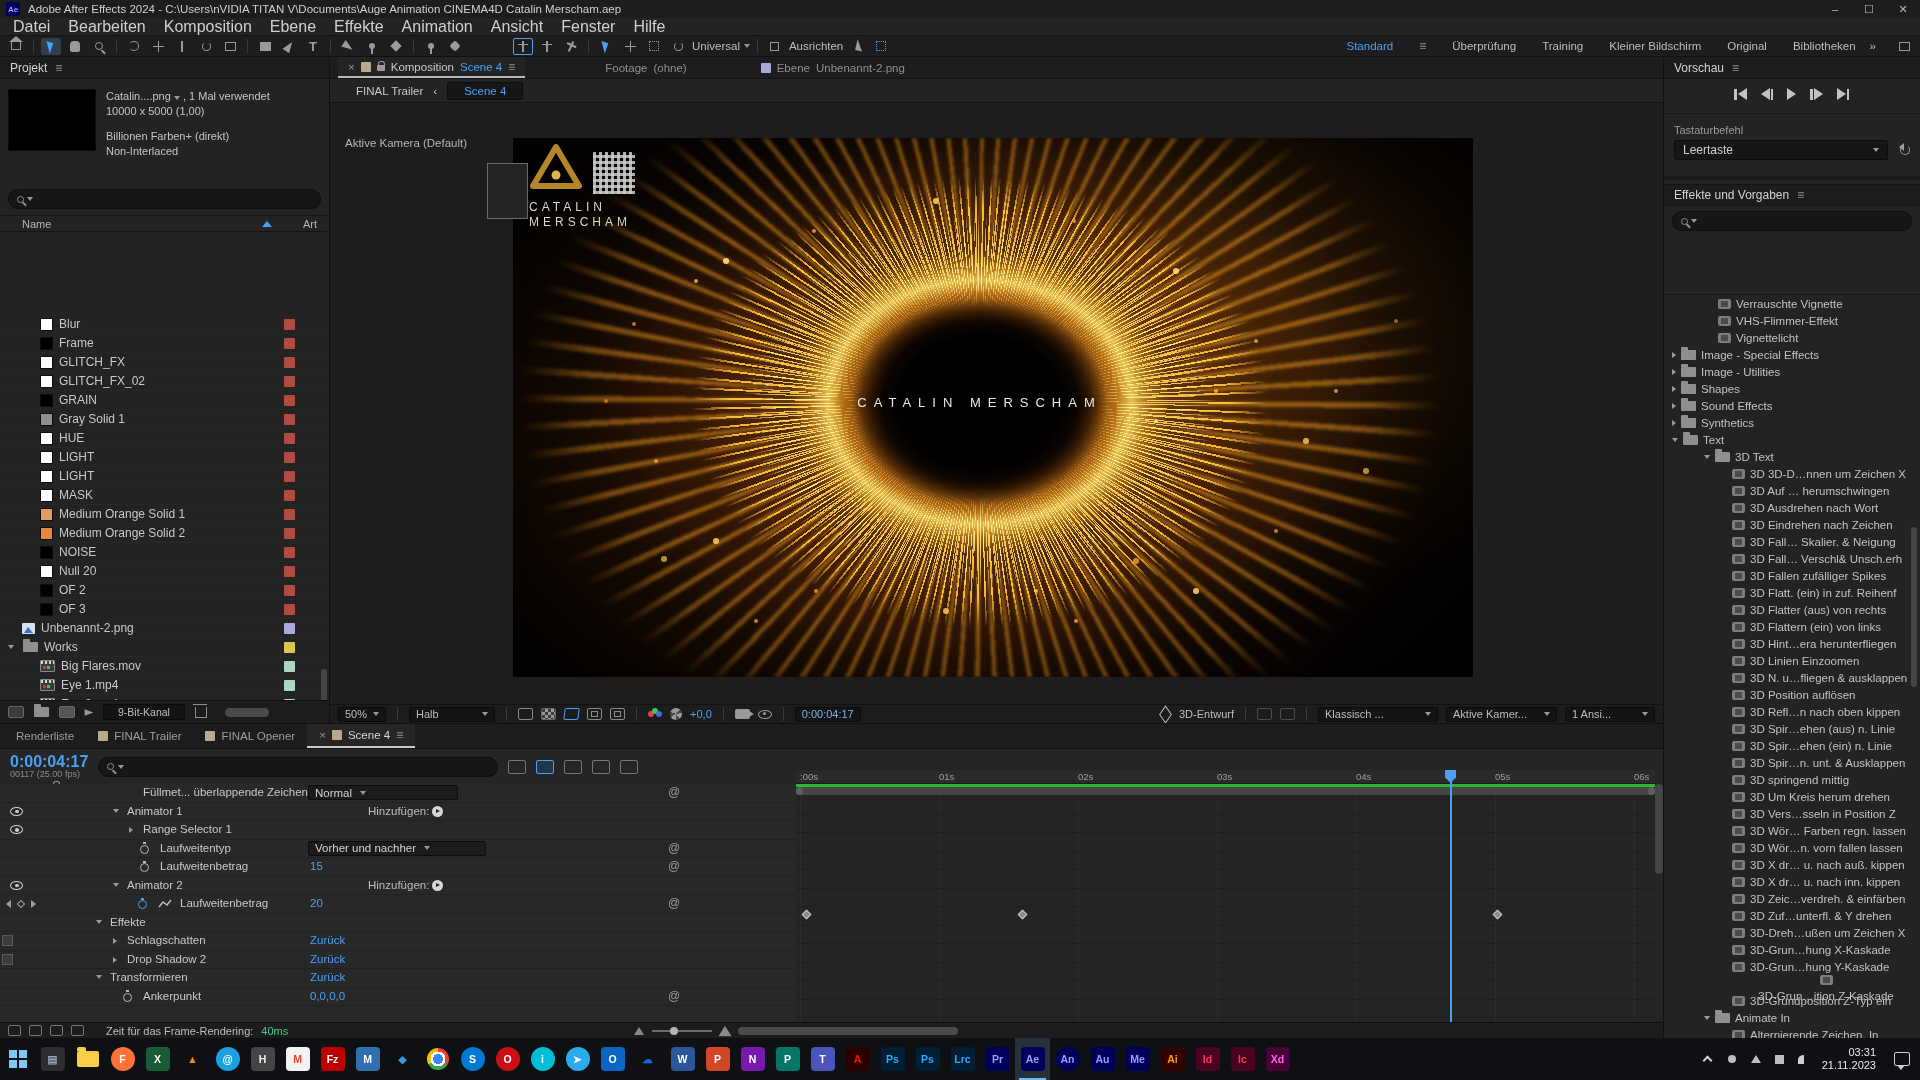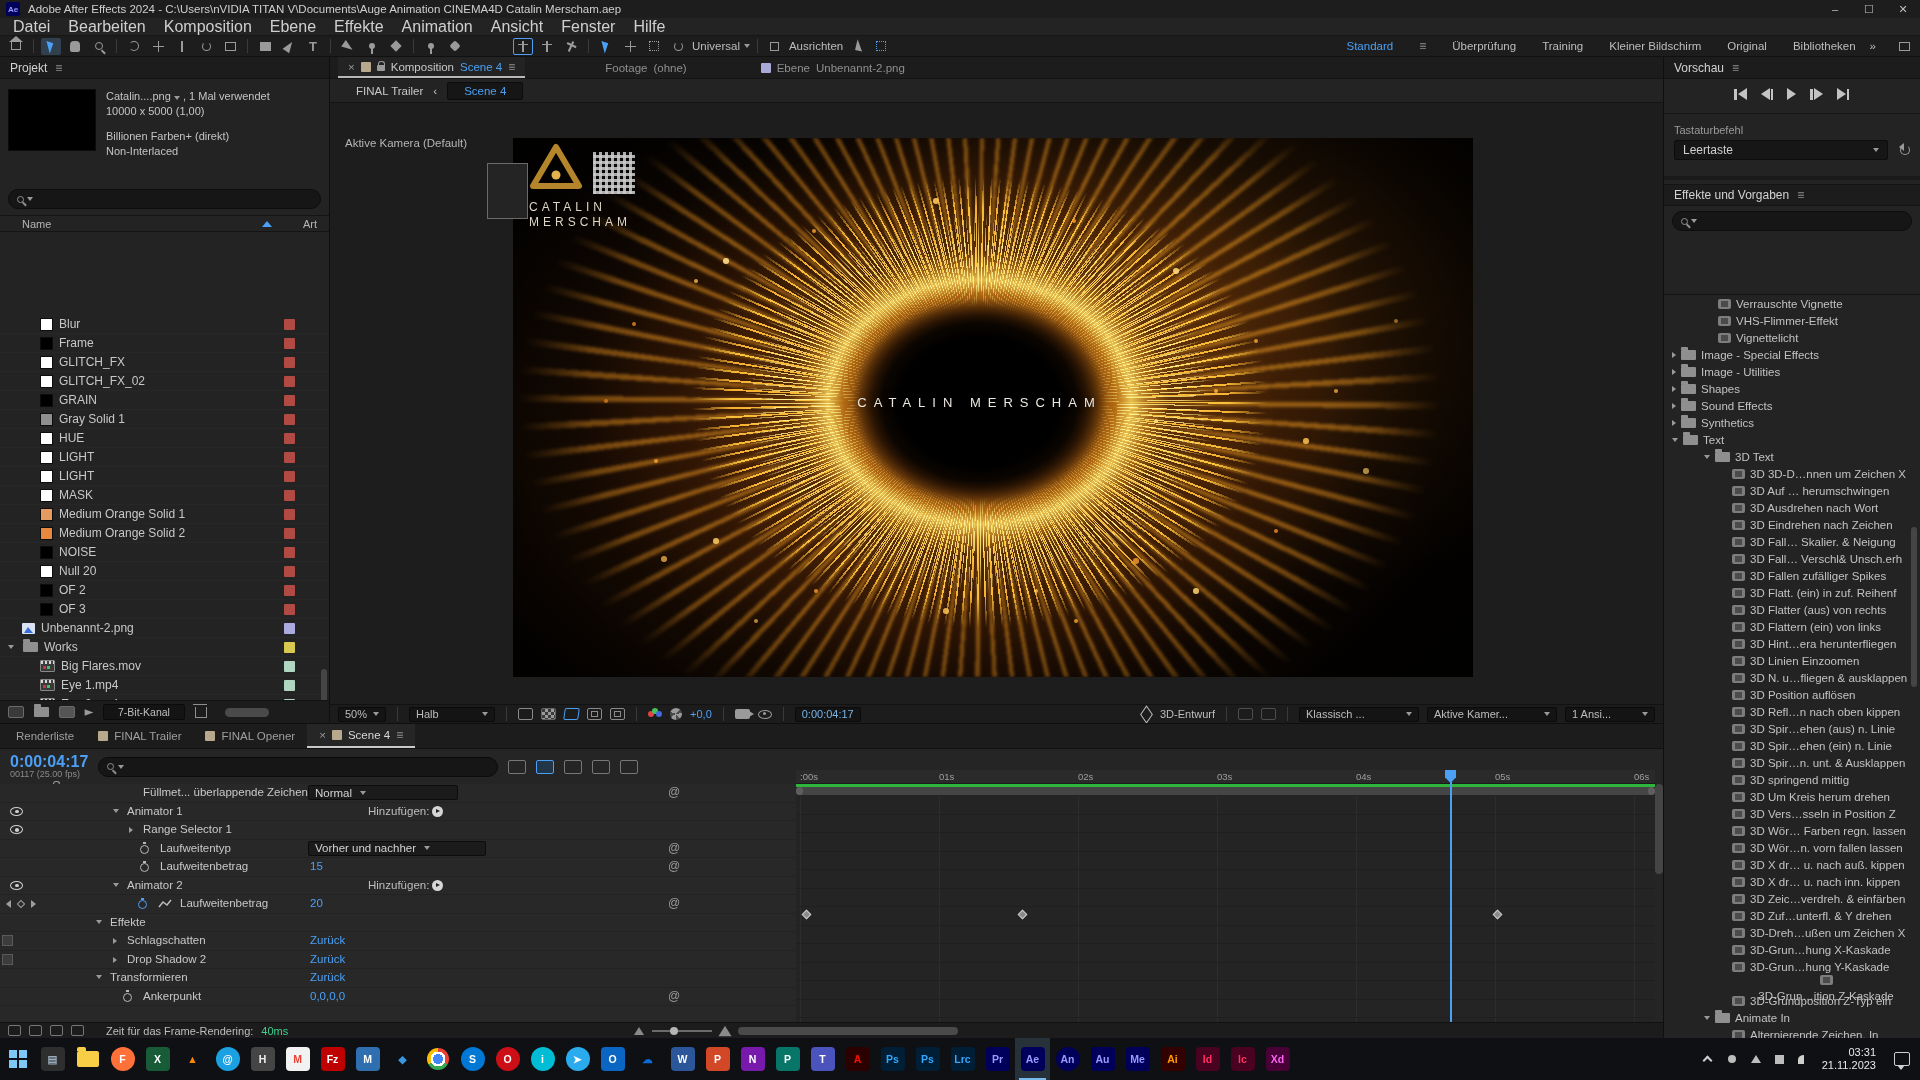--- a/index.html
+++ b/index.html
@@ -532,21 +532,21 @@
             <span class="plabel">Eye 2.mp4</span>
             <span class="chip" style="background: rgb(174, 214, 195);"></span>
           </div>
         </div>
       <div class="vscroll" style="top:612px;height:74px;"></div>
       <div class="pfoot">
         <span class="fico"></span>
         <span class="i-folder"></span>
         <span class="fico" style="background:#555"></span>
         <span class="g-pen" style="transform:rotate(90deg) scale(.8)"></span>
-        <span class="bitwell">7-Bit-Kanal</span>
+        <span class="bitwell">9-Bit-Kanal</span>
         <span class="trash"></span>
         <span class="scrollpill"></span>
       </div>
     </div>
 
     <div class="viewpanel">
       <div class="vtabs">
         <div class="vtab-active">
           <span class="tabx">×</span>
           <span class="tabchip"></span>
@@ -631,21 +631,21 @@
         <span class="cube"></span>
         <span>3D-Entwurf</span>
         <span class="tsep"></span>
         <span class="vico" style="opacity:.45"></span>
         <span class="vico" style="opacity:.45"></span>
         <span class="tsep"></span>
         <span class="well" style="width:120px">
             <span>Klassisch ...</span>
             <span class="caret-down" style="margin-left:auto"></span>
           </span>
-        <span class="well" style="width:130px">
+        <span class="well" style="width:111px">
             <span>Aktive Kamer...</span>
             <span class="caret-down" style="margin-left:auto"></span>
           </span>
         <span class="well" style="width:90px">
             <span>1 Ansi...</span>
             <span class="caret-down" style="margin-left:auto"></span>
           </span>
       </div>
     </div>
 

